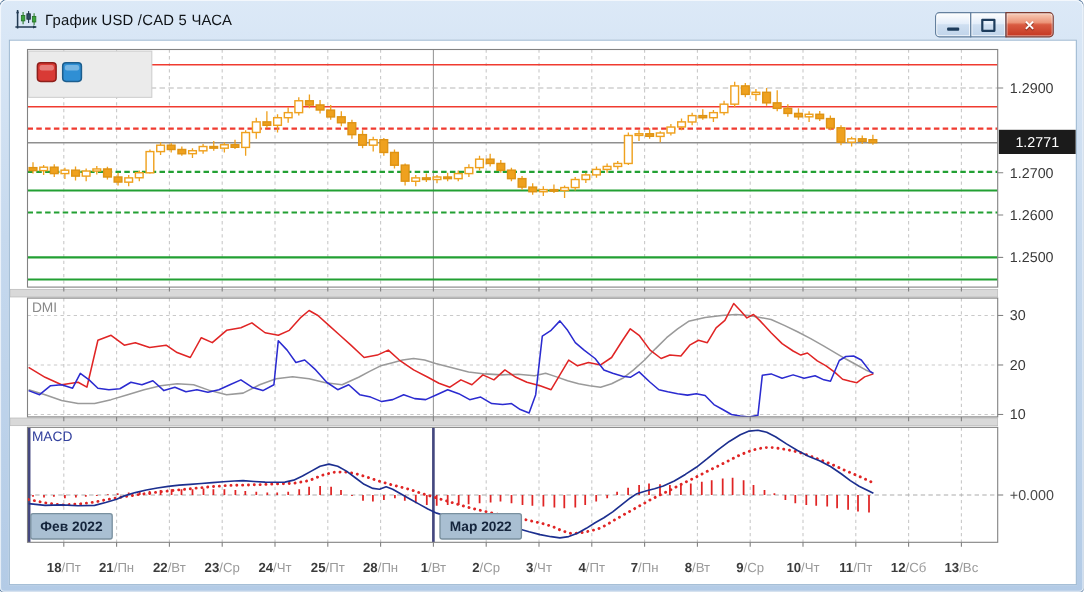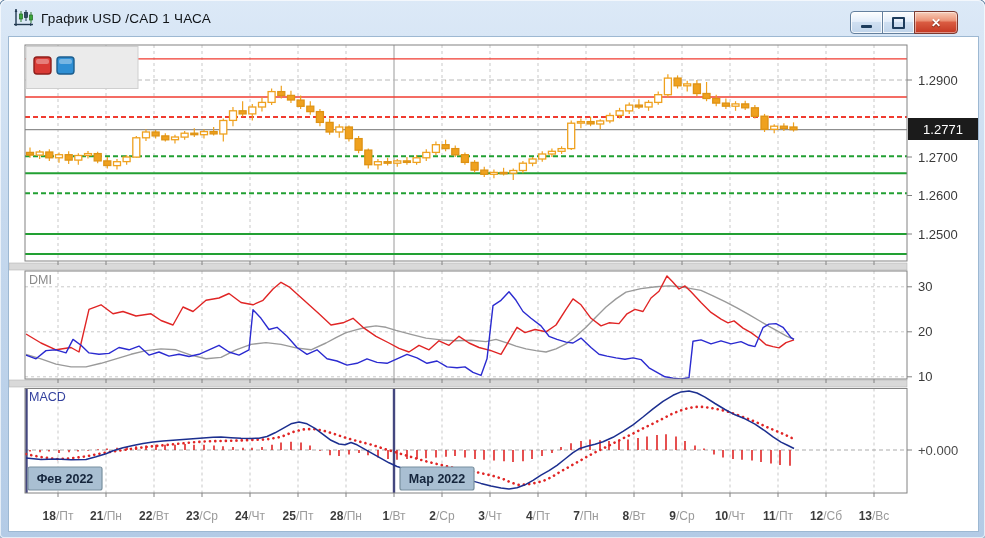--- a/index.html
+++ b/index.html
@@ -35,21 +35,21 @@
         <path d="M3 2 L1.6 5 L4.4 5 Z" fill="#223a52"></path>
         <path d="M20 17.5 L17 16.1 L17 18.9 Z" fill="#223a52"></path>
         <line x1="8" y1="4" x2="8" y2="15" stroke="#2e7d32" stroke-width="1"></line>
         <rect x="6.4" y="7" width="3.2" height="5" fill="#3aa63a" stroke="#246b24" stroke-width=".7"></rect>
         <line x1="13" y1="3" x2="13" y2="14" stroke="#223a52" stroke-width="1"></line>
         <rect x="11.4" y="5.5" width="3.2" height="5" fill="#2f4a63" stroke="#1b2d3e" stroke-width=".7"></rect>
         <line x1="18" y1="5" x2="18" y2="16" stroke="#2e7d32" stroke-width="1"></line>
         <rect x="16.4" y="8" width="3.2" height="5" fill="#3aa63a" stroke="#246b24" stroke-width=".7"></rect>
       </svg>
     </span>
-    <span class="title-text">График USD /CAD  1 ЧАСА</span>
+    <span class="title-text">График USD /CAD  5 ЧАСА</span>
     <div class="win-controls">
       <div class="winbtn min">
           <span class="glyph-min"></span>
         </div>
       <div class="winbtn max">
           <span class="glyph-max"></span>
         </div>
       <div class="winbtn close">
           <span class="glyph-x">✕</span>
         </div>

